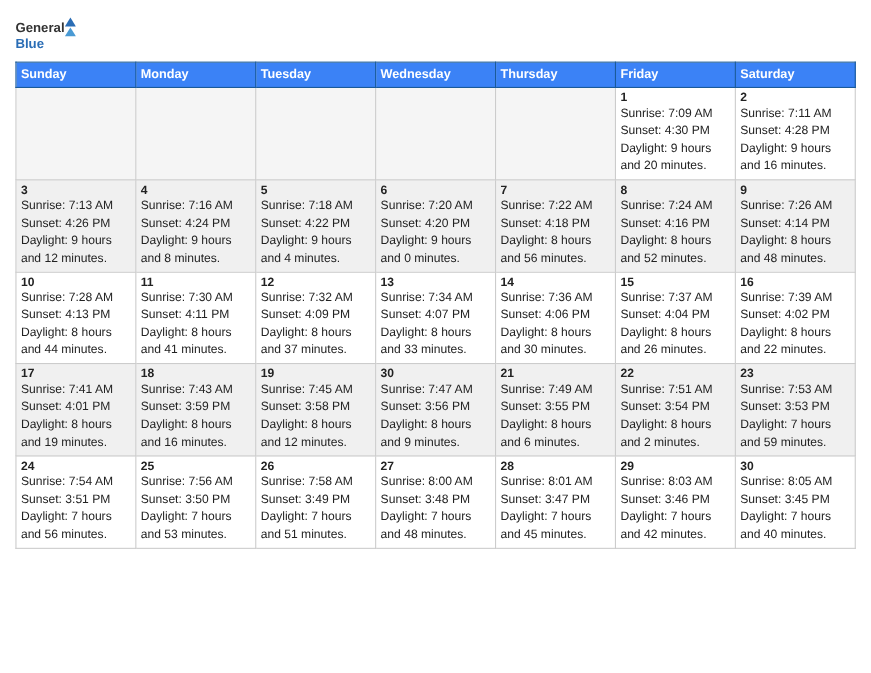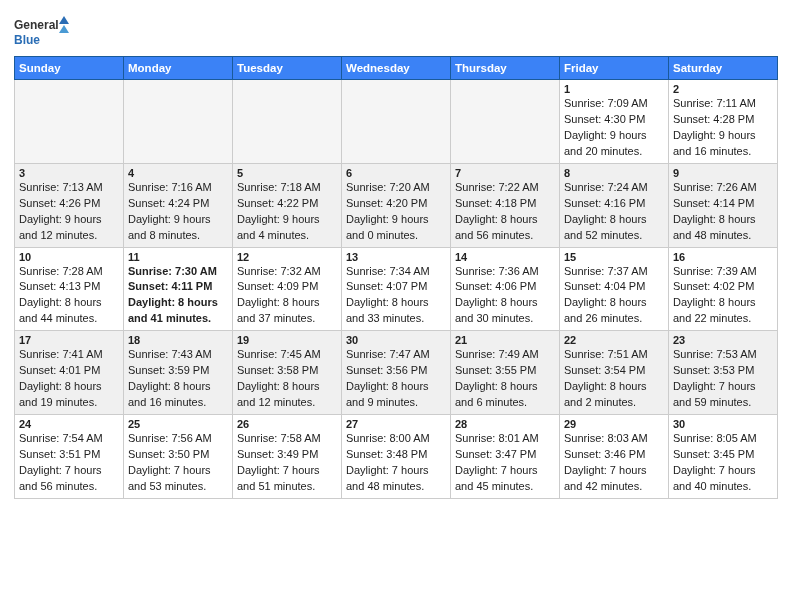--- a/index.html
+++ b/index.html
@@ -188,21 +188,21 @@
         <tr>
           <td>
             <span class="day-num">10</span>
             <div class="day-info" style="white-space: pre-line;">Sunrise: 7:28 AM
 Sunset: 4:13 PM
 Daylight: 8 hours
 and 44 minutes.</div>
           </td>
           <td>
             <span class="day-num">11</span>
-            <div class="day-info" style="white-space: pre-line; font-weight: bold;">Sunrise: 7:30 AM
+            <div class="day-info" style="white-space: pre-line;">Sunrise: 7:30 AM
 Sunset: 4:11 PM
 Daylight: 8 hours
 and 41 minutes.</div>
           </td>
           <td>
             <span class="day-num">12</span>
             <div class="day-info" style="white-space: pre-line;">Sunrise: 7:32 AM
 Sunset: 4:09 PM
 Daylight: 8 hours
 and 37 minutes.</div>

